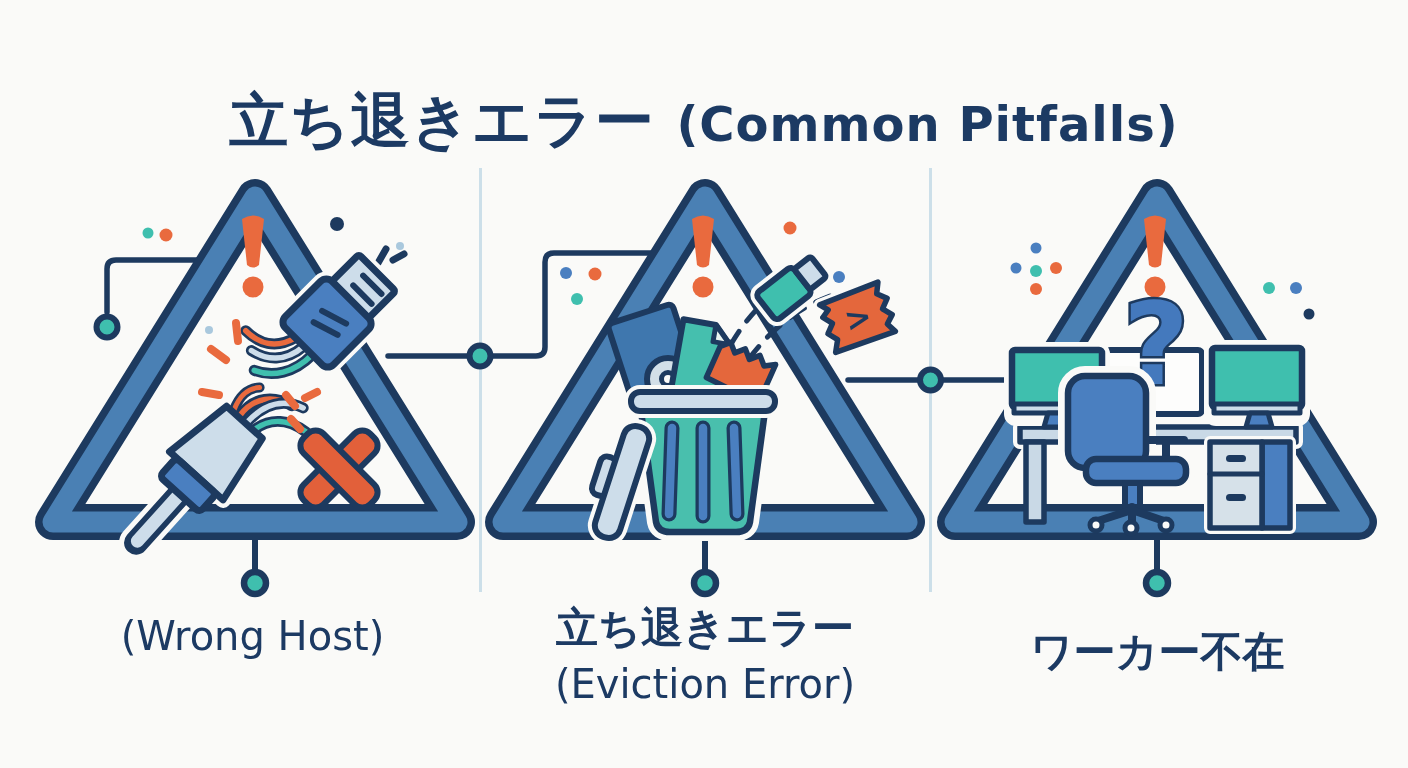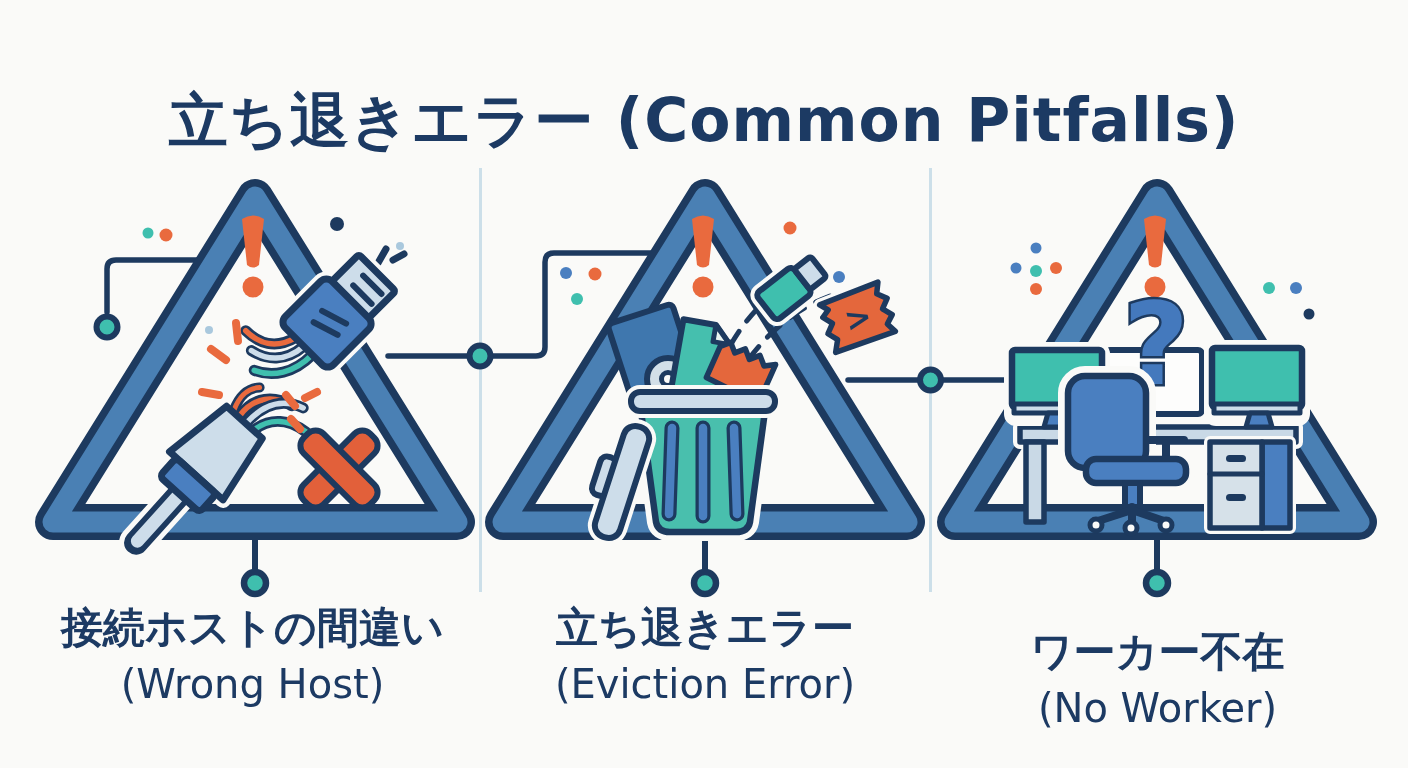--- a/index.html
+++ b/index.html
@@ -7,21 +7,21 @@
     position:relative;width:1408px;height:768px;overflow:hidden;
     background:#fafaf8;
     font-family:"DejaVu Sans","Liberation Sans",sans-serif;
     color:#1c3a63;
   }
   .title{
     position:absolute;top:42px;left:0;width:100%;
     text-align:center;font-size:59px;font-weight:700;
     letter-spacing:1px;white-space:nowrap;
   }
-  .title .en{font-size:60px;}
+  .title .en{font-size:48px;}
   .illustration{position:absolute;left:0;top:0;width:1408px;height:768px;}
   .label{position:absolute;text-align:center;}
   .label .ja{font-size:42px;font-weight:700;line-height:1.15;}
   .label .en{font-size:40px;font-weight:500;margin-top:9px;}
   .label-1{left:5px;  top:604px;width:495px;}
   .label-2{left:505px;top:604px;width:400px;}
   .label-3{left:935px;top:604px;width:445px;margin-top:24px;}
   
   .nvy{stroke:#1d3a5f;stroke-linecap:round;stroke-linejoin:round;}
   .halo{stroke:#fafaf8;stroke-linecap:round;stroke-linejoin:round;}
@@ -271,24 +271,22 @@
         <rect x="1125" y="483" width="15" height="24" fill="#4a7fc0" class="nvy" stroke-width="6"></rect>
         <path class="nvy" d="M 1132 507 L 1132 522 M 1132 510 L 1098 521 M 1132 510 L 1164 521" stroke-width="8" fill="none"></path>
         <circle cx="1096" cy="525" r="6" fill="#fafaf8" class="nvy" stroke-width="5"></circle>
         <circle cx="1131" cy="528" r="6" fill="#fafaf8" class="nvy" stroke-width="5"></circle>
         <circle cx="1166" cy="525" r="6" fill="#fafaf8" class="nvy" stroke-width="5"></circle>
       </g>
     </g>
   </svg>
 
   <div class="label label-1">
-    <div class="ja">接続ホストの間違い</div>
     <div class="en">(Wrong Host)</div>
   </div>
   <div class="label label-2">
     <div class="ja">立ち退きエラー</div>
     <div class="en">(Eviction Error)</div>
   </div>
   <div class="label label-3">
     <div class="ja">ワーカー不在</div>
-    <div class="en">(No Worker)</div>
   </div>
 </div>
 
 </body></html>

